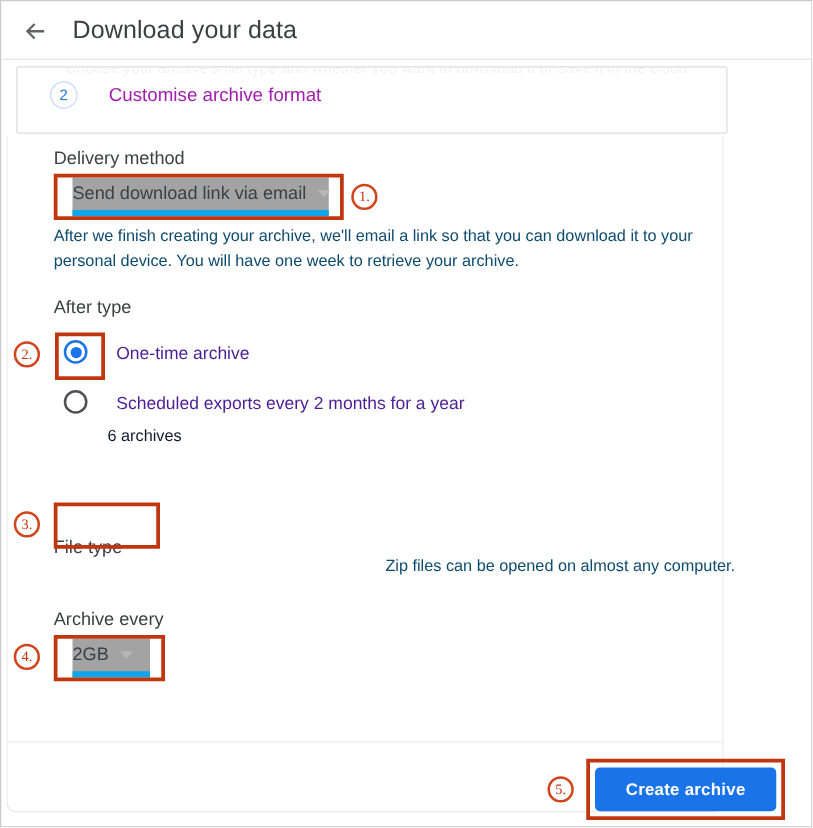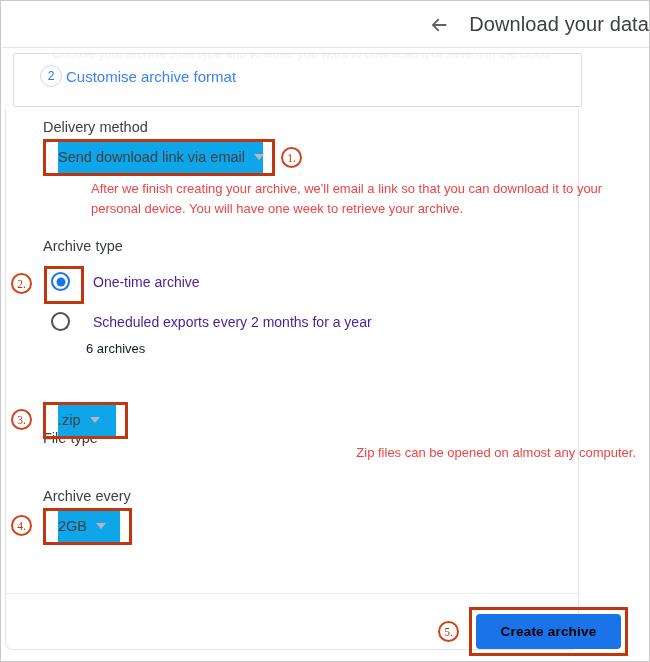--- a/index.html
+++ b/index.html
@@ -28,21 +28,20 @@
     position: absolute;
     left: 1px;
     top: 1px;
     width: 647px;
     height: 46px;
     background: #ffffff;
     display: flex;
     align-items: center;
     border-bottom: 1px solid #e3e3e3;
     box-sizing: border-box;
-    justify-content: flex-end;
   }
   .back-arrow {
     width: 34px;
     height: 34px;
     margin-left: 9px;
     display: flex;
     align-items: center;
     justify-content: center;
     cursor: pointer;
     flex: none;
@@ -92,23 +91,23 @@
     border-radius: 50%;
     color: #1a73e8;
     font-size: 12px;
     display: flex;
     align-items: center;
     justify-content: center;
     box-sizing: border-box;
     flex: none;
   }
   .step-title {
-    margin-left: 4px;
+    margin-left: 25px;
     font-size: 15px;
-    color: #3b82f6;
+    color: #a21caf;
     white-space: nowrap;
   }
 
   
   .body-card {
     position: absolute;
     left: 4px;
     top: 108px;
     width: 574px;
     height: 541px;
@@ -128,33 +127,32 @@
   .section-label {
     position: absolute;
     font-size: 14.5px;
     color: #3c4043;
     white-space: nowrap;
   }
   .helper-text {
     position: absolute;
     font-size: 13px;
     line-height: 20px;
-    color: #ef4444;
-    margin-left: 48px;
+    color: #0c4a6e;
   }
 
   
   .dropdown {
     position: absolute;
     display: flex;
     align-items: center;
-    border-bottom: 1px solid #0ea5e9;
+    border-bottom: 5px solid #0ea5e9;
     box-sizing: border-box;
     cursor: pointer;
-    background: #0ea5e9;
+    background: #a3a3a3;
   }
   .dropdown .dd-text {
     font-size: 14.5px;
     color: #3c4043;
     white-space: nowrap;
   }
   .dd-caret {
     margin-left: 9px;
     width: 0;
     height: 0;
@@ -239,21 +237,21 @@
     height: 1px;
     background: #ececec;
   }
   .create-btn {
     position: absolute;
     left: 470px;
     top: 505px;
     width: 145px;
     height: 35px;
     background: #1a73e8;
-    color: #000000;
+    color: #ffffff;
     border: none;
     border-radius: 4px;
     font-family: "Liberation Sans", sans-serif;
     font-size: 13.5px;
     font-weight: bold;
     cursor: pointer;
     letter-spacing: 0.2px;
   }
 </style>
 </head>
@@ -285,41 +283,37 @@
 
       <div class="dropdown" style="left:52px; top:33px; width:205px; height:31px;">
         <span class="dd-text">Send download link via email</span>
         <span class="dd-caret"></span>
       </div>
       <div class="anno-box" style="left:37px; top:30px; width:232px; height:37px;"></div>
       <div class="anno-num" style="left:275px; top:38px;">1.</div>
 
       <div class="helper-text" style="left:37px; top:70px; width:545px;">After we finish creating your archive, we'll email a link so that you can download it to your personal device. You will have one week to retrieve your archive.</div>
 
-      <div class="section-label" style="left:37px; top:129px;">Archive type</div>
+      <div class="section-label" style="left:37px; top:129px;">After type</div>
 
       <div class="radio-row" style="left:45px; top:163px;">
         <span class="radio checked"></span>
         <span class="radio-label" style="margin-left:23px;">One-time archive</span>
       </div>
       <div class="anno-box" style="left:38px; top:157px; width:40px; height:38px;"></div>
       <div class="anno-num" style="left:5px; top:164px;">2.</div>
 
       <div class="radio-row" style="left:45px; top:203px;">
         <span class="radio unchecked"></span>
         <span class="radio-label" style="margin-left:23px;">Scheduled exports every 2 months for a year</span>
       </div>
       <div class="sub-label" style="left:80px; top:232px;">6 archives</div>
 
       <div class="section-label" style="left:37px; top:273px;margin-top:48px;">File type</div>
 
-      <div class="dropdown" style="left:52px; top:296px; width:58px; height:31px;">
-        <span class="dd-text">.zip</span>
-        <span class="dd-caret"></span>
-      </div>
       <div class="anno-box" style="left:37px; top:293px; width:85px; height:37px;"></div>
       <div class="anno-num" style="left:5px; top:300px;">3.</div>
 
       <div class="helper-text" style="left:37px; top:334px; width:545px;text-align:right;">Zip files can be opened on almost any computer.</div>
 
       <div class="section-label" style="left:37px; top:379px;">Archive every</div>
 
       <div class="dropdown" style="left:52px; top:402px; width:62px; height:31px;">
         <span class="dd-text">2GB</span>
         <span class="dd-caret"></span>

